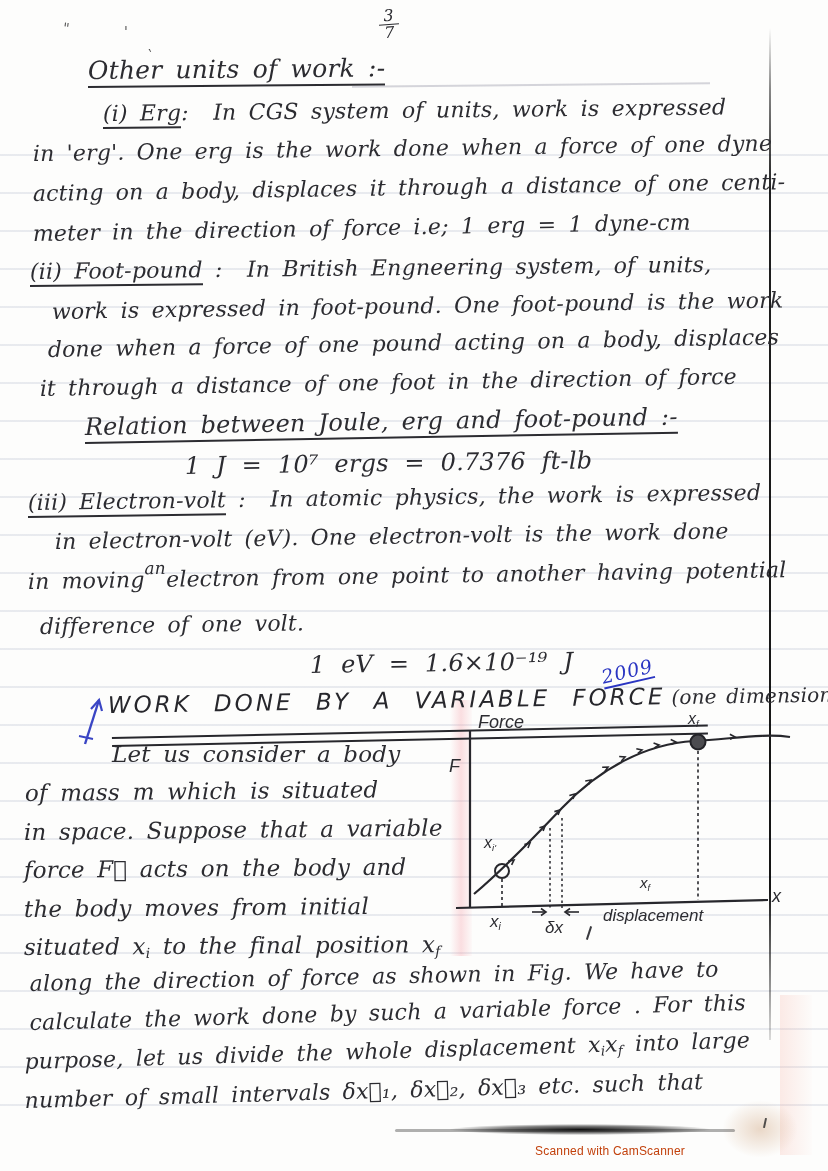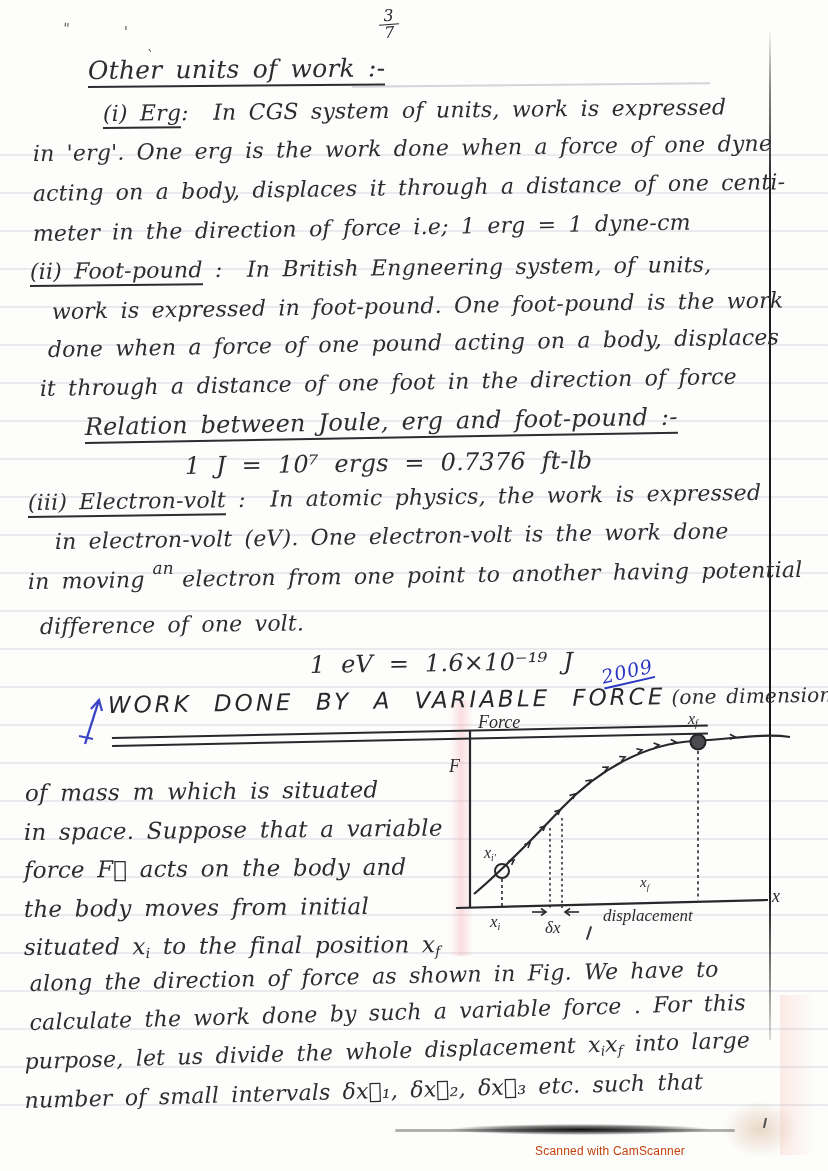--- a/index.html
+++ b/index.html
@@ -3,21 +3,21 @@
 <meta charset="utf-8">
 <style>
   html,body{margin:0;padding:0;}
   body{width:828px;height:1171px;background:#ffffff;overflow:hidden;}
   .page{position:relative;width:828px;height:1171px;background:#fdfdfc;font-family:"DejaVu Serif",serif;}
   .hw{position:absolute;font-family:"DejaVu Serif",serif;font-style:italic;color:#2c2c31;
       font-size:22px;letter-spacing:0.2px;word-spacing:5px;white-space:nowrap;
       transform-origin:left bottom;line-height:1.2;}
   .hw .u{border-bottom:2px solid #2c2c31;padding-bottom:1px;}
   .sb{font-size:0.60em;vertical-align:-0.28em;}
-  .ins{position:relative;top:-13px;font-size:17px;margin:0 8px;font-style:italic;}
+  .ins{position:relative;top:-13px;font-size:17px;margin:0 0;font-style:italic;}
   .eq{font-size:24px;word-spacing:8px;}
   .rules{position:absolute;left:0;top:118px;width:828px;height:1005px;pointer-events:none;
       background:repeating-linear-gradient(to bottom,transparent 0px,transparent 36px,
       rgba(150,160,185,0.20) 36px,rgba(150,160,185,0.20) 38px);}
   .edge-line{position:absolute;left:769px;top:28px;width:2px;height:1012px;
       background:linear-gradient(to bottom,rgba(20,20,20,0) 0%,rgba(20,20,20,0.5) 6%,
       rgba(12,12,12,0.92) 16%,rgba(8,8,8,0.95) 85%,rgba(20,20,20,0.15) 100%);}
   .pink1{position:absolute;left:450px;top:700px;width:22px;height:256px;
       background:linear-gradient(to right,rgba(244,150,160,0),rgba(244,150,160,0.30),rgba(244,150,160,0.04));}
   .pink2{position:absolute;left:780px;top:995px;width:32px;height:160px;
@@ -37,21 +37,21 @@
   .head-print{font-family:"DejaVu Sans",sans-serif;font-style:italic;font-weight:500;
       font-size:23px;letter-spacing:3px;word-spacing:12px;color:#27272c;}
   .head-suffix{font-size:20px;letter-spacing:0.2px;word-spacing:3px;margin-left:6px;}
   .dbl-underline{position:absolute;left:112px;top:737px;width:596px;height:6px;
       border-top:2px solid #27272c;border-bottom:2px solid #27272c;transform:rotate(-1.2deg);transform-origin:left center;}
   .year{position:absolute;left:601px;top:660px;color:#2a35c2;font-family:"DejaVu Serif",serif;
       font-style:italic;font-size:19px;transform:rotate(-13deg);letter-spacing:1px;}
   .year .yr-ul{border-bottom:2px solid #2a35c2;}
   .blue-arrow{position:absolute;left:78px;top:692px;}
   .fig{position:absolute;left:448px;top:710px;width:352px;height:252px;}
-  .fig .lbl{position:absolute;font-family:Liberation Serif, serif;font-style:italic;color:#2c2c31;white-space:nowrap;}
+  .fig .lbl{position:absolute;font-family:Liberation Sans, sans-serif;font-style:italic;color:#2c2c31;white-space:nowrap;}
   .mark{position:absolute;color:#555;font-size:14px;font-style:italic;}
   .stray-slash{position:absolute;left:588px;top:926px;width:2px;height:14px;background:#3a3a3e;transform:rotate(18deg);}
   .stray-apos{position:absolute;left:764px;top:1118px;width:2px;height:10px;background:rgba(40,40,40,0.8);transform:rotate(12deg);}
 </style>
 </head>
 <body>
 
 <div class="page">
 
   <div class="rules"></div>
@@ -151,29 +151,30 @@
         <line x1="131" y1="202" x2="117" y2="202"></line>
         <path d="M 122,198.5 L 117,202 L 122,205.5"></path>
       </g>
 
       <circle cx="250" cy="32" r="7.5" fill="#4c4c50" stroke="#232327" stroke-width="2"></circle>
       <line x1="250" y1="41" x2="250" y2="190" stroke="#27272c" stroke-width="1.6" stroke-dasharray="3,3.2"></line>
     </svg>
     <span class="lbl" style="left:30px;top:2px;font-size:18px;">Force</span>
     <span class="lbl" style="left:1px;top:46px;font-size:18px;">F⃗</span>
     <span class="lbl" style="left:324px;top:176px;font-size:18px;">x</span>
-    <span class="lbl" style="left:36px;top:124px;font-size:16px;margin-top:10px;"><span>x</span><span class="sb">i'</span></span>
+    <span class="lbl" style="left:36px;top:124px;font-size:16px;"><span>x</span><span class="sb">i'</span></span>
     <span class="lbl" style="left:42px;top:202px;font-size:17px;"><span>x</span><span class="sb">i</span></span>
     <span class="lbl" style="left:97px;top:208px;font-size:17px;">δx</span>
     <span class="lbl" style="left:240px;top:0px;font-size:16px;"><span>x</span><span class="sb">f</span></span>
     <span class="lbl" style="left:192px;top:164px;font-size:15px;"><span>x</span><span class="sb">f</span></span>
     <span class="lbl" style="left:155px;top:196px;font-size:17px;">displacement</span>
   </div>
   <div class="stray-slash"></div>
 
+  <div class="hw" style="left:112px;top:741px;font-size:23px;">Let us consider a body</div>
   <div class="hw" style="left:25px;top:780px;font-size:23px;transform:rotate(-0.6deg);">of mass m which is situated</div>
   <div class="hw" style="left:24px;top:819px;font-size:23px;transform:rotate(-0.6deg);">in space. Suppose that a variable</div>
   <div class="hw" style="left:24px;top:857px;font-size:23px;transform:rotate(-0.5deg);">force F⃗ acts on the body and</div>
   <div class="hw" style="left:24px;top:896px;font-size:23px;transform:rotate(-0.5deg);">the body moves from initial</div>
   <div class="hw" style="left:24px;top:934px;font-size:23px;transform:rotate(-0.4deg);">
     <span>situated x</span><span class="sb">i</span><span> to the final position x</span><span class="sb">f</span>
   </div>
 
   <div class="hw" style="left:30px;top:971px;transform:rotate(-1.2deg);">along the direction of force as shown in Fig. We have to</div>
   <div class="hw" style="left:30px;top:1010px;transform:rotate(-1.6deg);">calculate the work done by such a variable force . For this</div>

